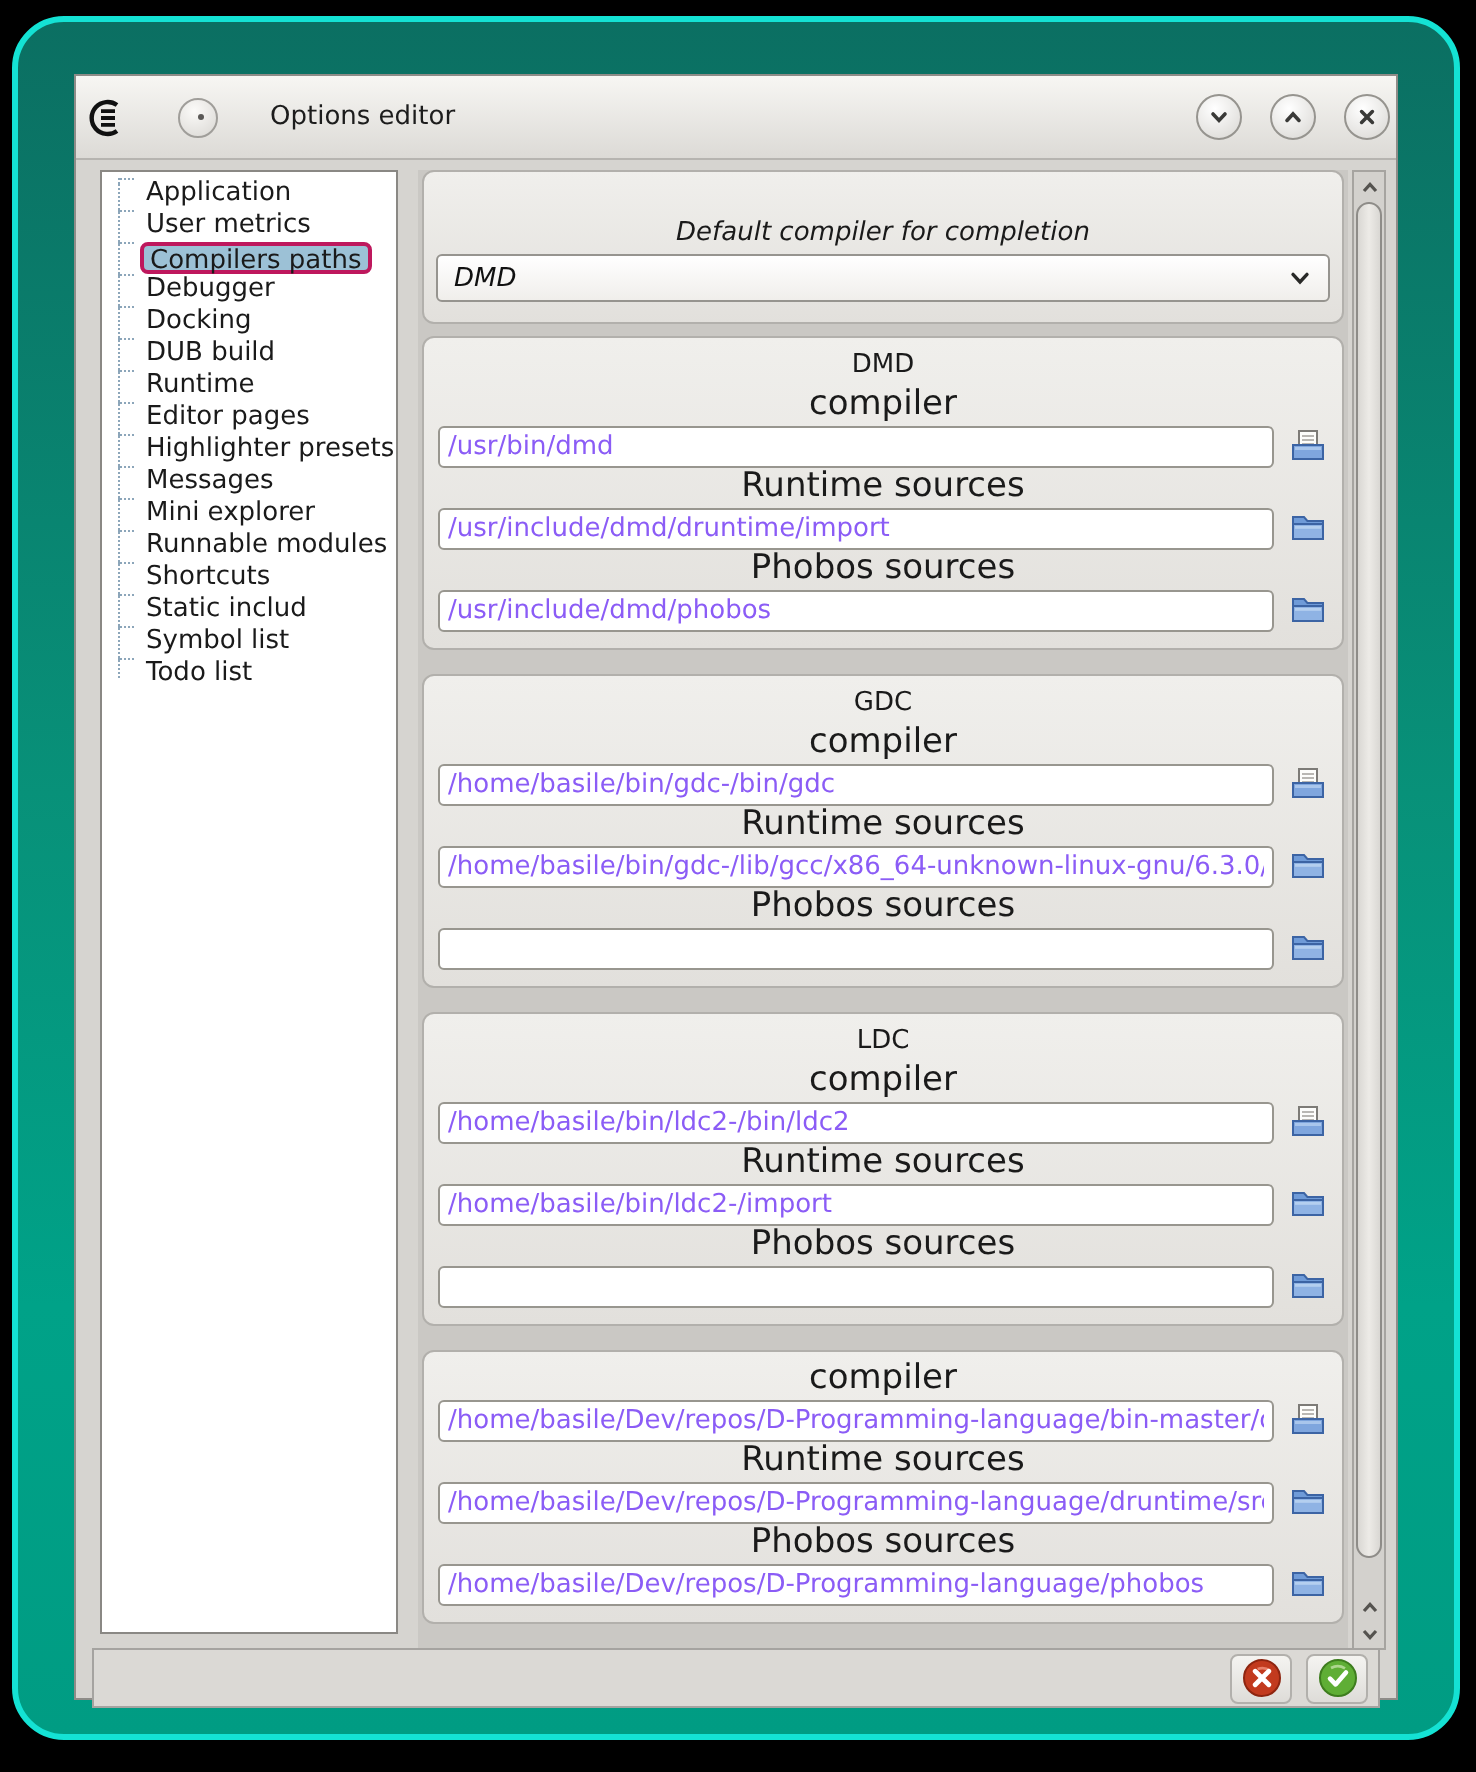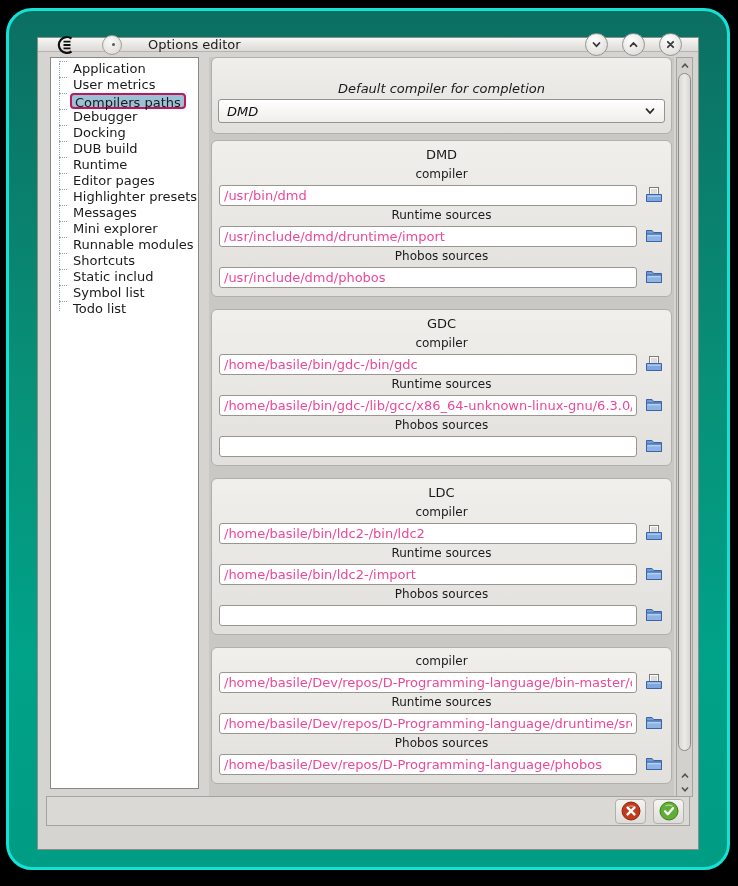--- a/index.html
+++ b/index.html
@@ -8,23 +8,23 @@
 
   
   .frame { position:absolute; left:6px; top:8px; width:724px; height:862px;
            border-radius:26px; border:3px solid #14e2d4;
            background:linear-gradient(180deg,#0b6f62 0%, #089179 45%, #00a288 75%, #009c83 100%); }
 
   
   .dialog { position:absolute; left:28px; top:26px; width:662px; height:813px;
             background:#d6d4d0; border:1px solid #8e8c88; }
 
-  .titlebar { height:14px; background:linear-gradient(#f7f6f3,#dcdad6);
+  .titlebar { height:42px; background:linear-gradient(#f7f6f3,#dcdad6);
               border-bottom:1px solid #b6b4b0; display:flex; align-items:center;
-              gap:26px; padding:0 16px; }
+              gap:26px; padding:0 3px; }
   .logo { width:22px; height:22px; flex:none; }
   .menu-btn { width:20px; height:20px; border-radius:50%; flex:none;
               background:radial-gradient(circle at 40% 30%, #fbfaf8, #d9d7d3);
               border:1px solid #a09e9a; position:relative; }
   .menu-btn::after { content:''; position:absolute; left:9px; top:7px; width:3px; height:3px;
               border-radius:50%; background:#5a5856; }
   .tb-title { font-size:13px; color:#1c1c1c; }
   .tb-controls { margin-left:auto; display:flex; gap:14px; }
   .circle-btn { width:23px; height:23px; border-radius:50%;
               background:radial-gradient(circle at 40% 30%, #ffffff, #d8d6d2);
@@ -49,24 +49,24 @@
   .panel { position:absolute; left:171px; top:5px; width:465px; height:740px;
            background:#cac8c4; overflow:hidden; }
   .groupbox { background:linear-gradient(#f0efec,#e2e0dc); border:1px solid #b2b0ac;
            border-radius:6px; margin:0 2px 12px 2px; padding:4px 6px 8px 6px; }
   .groupbox.header-box { margin-bottom:6px; padding:21px 6px 10px 6px;font-style:italic; }
   .group-title { text-align:center; font-size:13px; color:#1a1a1a; height:20px; line-height:20px; }
   .combo { height:24px; border:1px solid #96948f; border-radius:3px;
            background:linear-gradient(#ffffff,#f0eeeb); display:flex; align-items:center;
            padding:0 8px; font-size:13px; color:#111; }
   .combo .chev { margin-left:auto; }
-  .field-label { text-align:center; font-size:12px; color:#1a1a1a; height:19px; line-height:19px; }
+  .field-label { text-align:center; font-size:17px; color:#1a1a1a; height:19px; line-height:19px; }
   .field-row { display:flex; align-items:center; gap:7px; height:22px; padding:0 1px; }
   .path-input { flex:1; height:21px; border:1px solid #98968f; border-radius:3px;
-           background:#fff; font:13px "DejaVu Sans", sans-serif; color:#ec4899;
+           background:#fff; font:13px "DejaVu Sans", sans-serif; color:#8b5cf6;
            padding:0 4px; outline:none; min-width:0; }
   .icon-btn { width:20px; height:20px; flex:none; background:none; border:none;
            display:flex; align-items:center; justify-content:center; padding:0; }
   .icon-btn svg { display:block; }
 
   
   .vscroll { position:absolute; left:638px; top:5px; width:17px; height:740px;
            background:#d3d1cd; border:1px solid #a6a4a0; display:flex; flex-direction:column;
            align-items:center; padding:1px; }
   .scroll-arrow { width:13px; height:13px; flex:none; display:flex; align-items:center; justify-content:center; }

